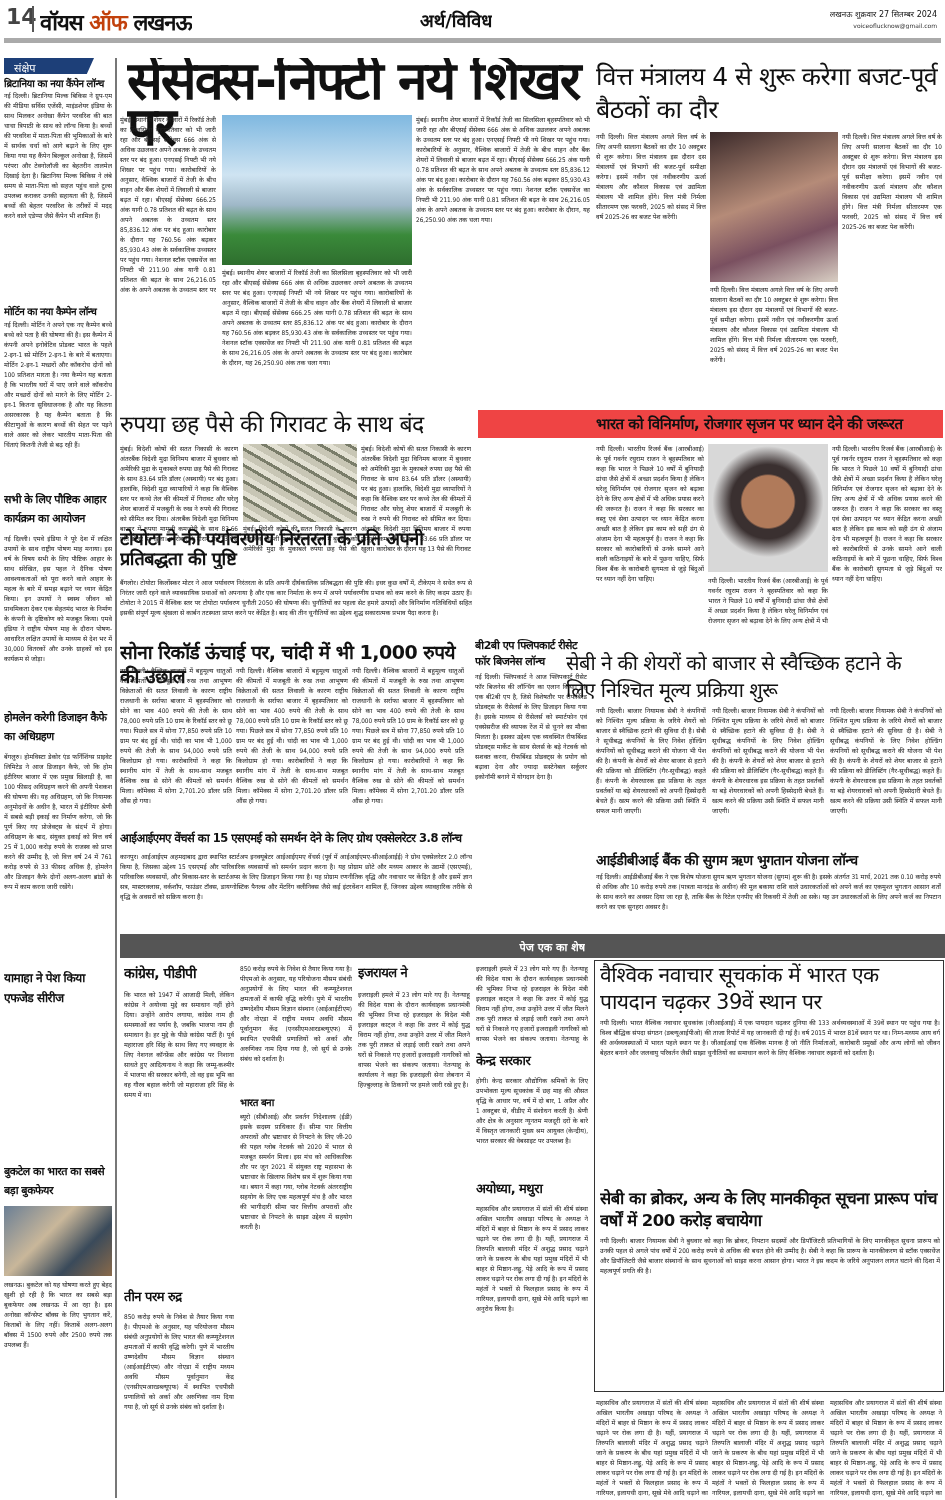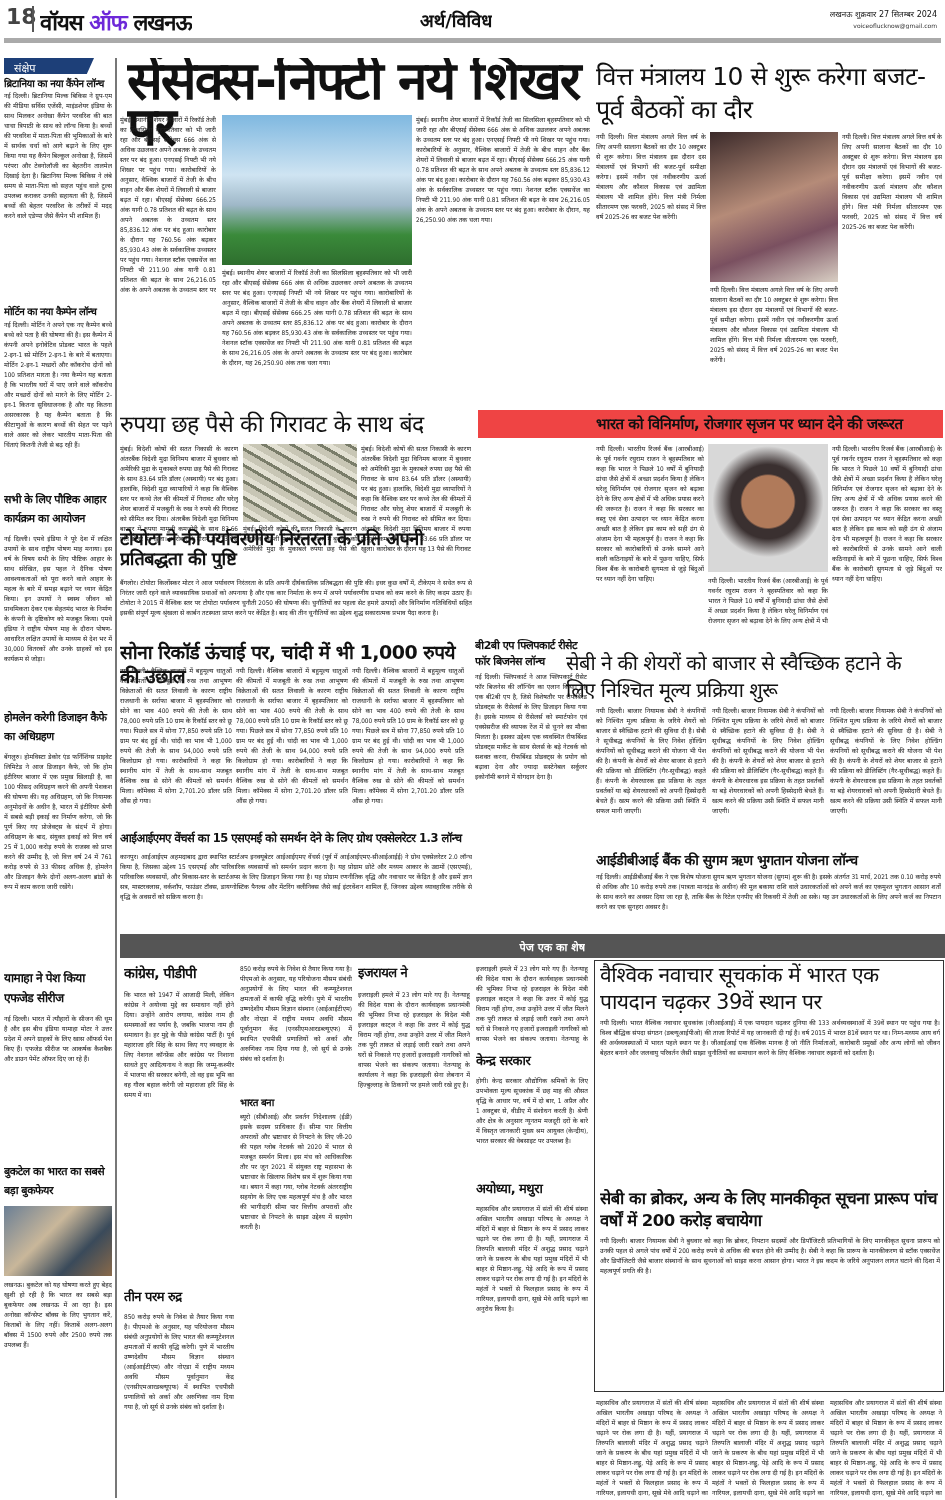--- a/index.html
+++ b/index.html
@@ -2,39 +2,39 @@
 <html><head>
 <meta charset="utf-8">
 <style>
 *{box-sizing:border-box;margin:0;padding:0}
 body{width:945px;height:1500px;background:#fff;font-family:"DejaVu Sans",sans-serif;color:#111;overflow:hidden;position:relative}
 .abs{position:absolute;overflow:hidden}
 .masthead{left:0;top:0;width:945px;height:46px}
 .pgno{left:6px;top:4px;font-size:22px;font-weight:bold;color:#444}
 .pgbar{left:32px;top:6px;width:2px;height:26px;background:#555}
 .paper{left:40px;top:6px;font-size:22px;font-weight:bold;color:#111;letter-spacing:-1px}
-.paper .mid{color:#6d28d9}
+.paper .mid{color:#c2410c}
 .section{left:420px;top:8px;font-size:18px;font-weight:bold}
 .date{right:8px;top:8px;font-size:8px;text-align:right}
 .email{right:8px;top:22px;font-size:6px;text-align:right;color:#333}
 .rule{left:4px;top:38px;width:937px;height:5px;background:#aaa}
 .txt{font-size:6.4px;line-height:10px;text-align:justify;color:#222;font-family:"DejaVu Sans Condensed","DejaVu Sans",sans-serif}
 .hd{font-weight:bold;font-family:"DejaVu Sans",sans-serif;color:#111;letter-spacing:-0.5px}
 .thin{font-weight:normal}
 .vline{width:2px;background:#777}
 .tag{background:#1d3f78;color:#fff;font-size:11px;padding:2px 10px;clip-path:polygon(0 0,100% 0,92% 100%,0 100%)}
 .img{background:#ccc}
 .band{background:#555;color:#fff}
 .boxed{border:1.5px solid #333}
 </style>
 </head>
 <body>
 
 <div class="abs masthead">
-  <div class="abs pgno">18</div>
+  <div class="abs pgno">14</div>
   <div class="abs pgbar"></div>
   <div class="abs paper">
     <span>वॉयस</span>
     <span class="mid">ऑफ</span>
     <span>लखनऊ</span>
   </div>
   <div class="abs section">अर्थ/विविध</div>
   <div class="abs date">लखनऊ शुक्रवार 27 सितम्बर 2024</div>
   <div class="abs email">voiceoflucknow@gmail.com</div>
   <div class="abs rule"></div>
@@ -44,34 +44,33 @@
   <div class="abs tag" style="left:0;top:0;width:90px;height:16px">संक्षेप</div>
   <div class="abs hd" style="left:0;top:19px;width:108px;font-size:10px;line-height:13px">ब्रिटानिया का नया कैंपेन लॉन्च</div>
   <div class="abs txt" style="left:0;top:33px;width:108px;height:213px">नई दिल्ली। ब्रिटानिया मिल्क बिकिस ने ग्रुप-एम की मीडिया सर्विस एजेंसी, माइंडशेयर इंडिया के साथ मिलकर अनोखा कैंपेन परवरिश की बात चाचा त्रिपाठी के साथ को लॉन्च किया है। बच्चों की परवरिश में माता-पिता की भूमिकाओं के बारे में सार्थक चर्चा को आगे बढ़ाने के लिए शुरू किया गया यह कैंपेन बिल्कुल अनोखा है, जिसमें परंपरा और टेक्नोलॉजी का बेहतरीन तालमेल दिखाई देता है। ब्रिटानिया मिल्क बिकिस ने लंबे समय से माता-पिता को सहज पहुंच वाले टूल्स उपलब्ध कराकर उनकी सहायता की है, जिसमें बच्चों की बेहतर परवरिश के तरीकों में मदद करने वाले एडेप्पा जैसे कैंपेन भी शामिल हैं।</div>
   <div class="abs hd" style="left:0;top:247px;width:108px;font-size:10px;line-height:13px">मोर्टिन का नया कैम्पेन लॉन्च</div>
   <div class="abs txt" style="left:0;top:262px;width:108px;height:236px">नई दिल्ली। मोर्टिन ने अपने एक नए कैम्पेन बच्चे बच्चे को पता है की घोषणा की है। इस कैम्पेन में कंपनी अपने इनोवेटिव प्रोडक्ट भारत के पहले 2-इन-1 स्प्रे मोर्टिन 2-इन-1 के बारे में बताएगा। मोर्टिन 2-इन-1 मच्छरों और कॉकरोच दोनों को 100 प्रतिशत मारता है। नया कैम्पेन यह बताता है कि भारतीय घरों में पाए जाने वाले कॉकरोच और मच्छरों दोनों को मारने के लिए मोर्टिन 2-इन-1 कितना सुविधाजनक है और यह कितना असरकारक है यह कैम्पेन बताता है कि कीटाणुओं के कारण बच्चों की सेहत पर पड़ने वाले असर को लेकर भारतीय माता-पिता की चिंताएं कितनी तेजी से बढ़ रही हैं।</div>
   <div class="abs hd" style="left:0;top:432px;width:108px;font-size:11px;line-height:19px">सभी के लिए पौष्टिक आहार कार्यक्रम का आयोजन</div>
   <div class="abs txt" style="left:0;top:476px;width:108px;height:170px">नई दिल्ली। एमवे इंडिया ने पूरे देश में लक्षित उपायों के साथ राष्ट्रीय पोषण माह मनाया। इस वर्ष के विषय सभी के लिए पौष्टिक आहार के साथ संरेखित, इस पहल ने दैनिक पोषण आवश्यकताओं को पूरा करने वाले आहार के महत्व के बारे में समझ बढ़ाने पर ध्यान केंद्रित किया। इन उपायों ने स्वस्थ जीवन को प्राथमिकता देकर एक सेहतमंद भारत के निर्माण के कंपनी के दृष्टिकोण को मजबूत किया। एमवे इंडिया ने राष्ट्रीय पोषण माह के दौरान पोषण-आधारित लक्षित उपायों के माध्यम से देश भर में 30,000 वितरकों और उनके ग्राहकों को इस कार्यक्रम से जोड़ा।</div>
   <div class="abs hd" style="left:0;top:650px;width:108px;font-size:11px;line-height:19px">होमलेन करेगी डिजाइन कैफे का अधिग्रहण</div>
   <div class="abs txt" style="left:0;top:694px;width:108px;height:210px">बेंगलुरु। होमविस्टा डेकोर एंड फर्निशिंग्स प्राइवेट लिमिटेड ने आज डिजाइन कैफे, जो कि होम इंटीरियर बाजार में एक प्रमुख खिलाड़ी है, का 100 फीसद अधिग्रहण करने की अपनी पेशकश की घोषणा की। यह अधिग्रहण, जो कि नियामक अनुमोदनों के अधीन है, भारत में इंटीरियर श्रेणी में सबसे बड़ी इकाई का निर्माण करेगा, जो कि पूर्ण किए गए प्रोजेक्ट्स के संदर्भ में होगा। अधिग्रहण के बाद, संयुक्त इकाई को वित्त वर्ष 25 में 1,000 करोड़ रुपये के राजस्व को प्राप्त करने की उम्मीद है, जो वित्त वर्ष 24 में 761 करोड़ रुपये से 33 फीसद अधिक है, होमलेन और डिजाइन कैफे दोनों अलग-अलग ब्रांडों के रूप में काम करना जारी रखेंगे।</div>
   <div class="abs hd" style="left:0;top:910px;width:108px;font-size:12px;line-height:20px">यामाहा ने पेश किया एफजेड सीरीज</div>
-  <div class="abs txt" style="left:0;top:956px;width:108px;height:140px">नई दिल्ली। भारत में त्यौहारों के सीजन की धूम है और इस बीच इंडिया यामाहा मोटर ने उत्तर प्रदेश में अपने ग्राहकों के लिए खास ऑफर्स पेश किए हैं। एफजेड सीरीज पर आकर्षक कैशबैक और डाउन पेमेंट ऑफर दिए जा रहे हैं।</div>
   <div class="abs hd" style="left:0;top:1104px;width:108px;font-size:11px;line-height:19px">बुकटेल का भारत का सबसे बड़ा बुकफेयर</div>
   <div class="abs img" style="left:0;top:1148px;width:108px;height:70px;background:linear-gradient(135deg,#6b7f95,#c9b79a 40%,#3a4a5a 70%,#8a6a4a)"></div>
   <div class="abs txt" style="left:0;top:1222px;width:108px;height:218px">लखनऊ। बुकटेल को यह घोषणा करते हुए बेहद खुशी हो रही है कि भारत का सबसे बड़ा बुकफेयर अब लखनऊ में आ रहा है। इस अनोखा कॉन्सेप्ट बॉक्स के लिए भुगतान करें, किताबों के लिए नहीं। किताबें अलग-अलग बॉक्स में 1500 रुपये और 2500 रुपये तक उपलब्ध हैं।</div>
 </div>
 <div class="abs vline" style="left:115px;top:58px;height:1440px"></div>
 
 <div class="abs hd" style="left:127px;top:58px;width:470px;font-size:53px;line-height:46px;letter-spacing:-2px">सेंसेक्स-निफ्टी नये शिखर पर</div>
 <div class="abs txt" style="left:120px;top:115px;width:96px;height:180px">मुंबई। स्थानीय शेयर बाजारों में रिकॉर्ड तेजी का सिलसिला बृहस्पतिवार को भी जारी रहा और बीएसई सेंसेक्स 666 अंक से अधिक उछलकर अपने अबतक के उच्चतम स्तर पर बंद हुआ। एनएसई निफ्टी भी नये शिखर पर पहुंच गया। कारोबारियों के अनुसार, वैश्विक बाजारों में तेजी के बीच वाहन और बैंक शेयरों में लिवाली से बाजार बढ़त में रहा। बीएसई सेंसेक्स 666.25 अंक यानी 0.78 प्रतिशत की बढ़त के साथ अपने अबतक के उच्चतम स्तर 85,836.12 अंक पर बंद हुआ। कारोबार के दौरान यह 760.56 अंक बढ़कर 85,930.43 अंक के सर्वकालिक उच्चस्तर पर पहुंच गया। नेशनल स्टॉक एक्सचेंज का निफ्टी भी 211.90 अंक यानी 0.81 प्रतिशत की बढ़त के साथ 26,216.05 अंक के अपने अबतक के उच्चतम स्तर पर बंद हुआ। कारोबार के दौरान, यह 26,250.90 अंक तक चला गया।</div>
 <div class="abs img" style="left:222px;top:115px;width:190px;height:150px;background:linear-gradient(180deg,#7fb8e0 0%,#cfe4f2 40%,#9fb8c8 60%,#3a8a3a 80%,#2e6e2e 100%)"></div>
 <div class="abs txt" style="left:222px;top:268px;width:190px;height:140px">मुंबई। स्थानीय शेयर बाजारों में रिकॉर्ड तेजी का सिलसिला बृहस्पतिवार को भी जारी रहा और बीएसई सेंसेक्स 666 अंक से अधिक उछलकर अपने अबतक के उच्चतम स्तर पर बंद हुआ। एनएसई निफ्टी भी नये शिखर पर पहुंच गया। कारोबारियों के अनुसार, वैश्विक बाजारों में तेजी के बीच वाहन और बैंक शेयरों में लिवाली से बाजार बढ़त में रहा। बीएसई सेंसेक्स 666.25 अंक यानी 0.78 प्रतिशत की बढ़त के साथ अपने अबतक के उच्चतम स्तर 85,836.12 अंक पर बंद हुआ। कारोबार के दौरान यह 760.56 अंक बढ़कर 85,930.43 अंक के सर्वकालिक उच्चस्तर पर पहुंच गया। नेशनल स्टॉक एक्सचेंज का निफ्टी भी 211.90 अंक यानी 0.81 प्रतिशत की बढ़त के साथ 26,216.05 अंक के अपने अबतक के उच्चतम स्तर पर बंद हुआ। कारोबार के दौरान, यह 26,250.90 अंक तक चला गया।</div>
 <div class="abs txt" style="left:416px;top:115px;width:174px;height:292px">मुंबई। स्थानीय शेयर बाजारों में रिकॉर्ड तेजी का सिलसिला बृहस्पतिवार को भी जारी रहा और बीएसई सेंसेक्स 666 अंक से अधिक उछलकर अपने अबतक के उच्चतम स्तर पर बंद हुआ। एनएसई निफ्टी भी नये शिखर पर पहुंच गया। कारोबारियों के अनुसार, वैश्विक बाजारों में तेजी के बीच वाहन और बैंक शेयरों में लिवाली से बाजार बढ़त में रहा। बीएसई सेंसेक्स 666.25 अंक यानी 0.78 प्रतिशत की बढ़त के साथ अपने अबतक के उच्चतम स्तर 85,836.12 अंक पर बंद हुआ। कारोबार के दौरान यह 760.56 अंक बढ़कर 85,930.43 अंक के सर्वकालिक उच्चस्तर पर पहुंच गया। नेशनल स्टॉक एक्सचेंज का निफ्टी भी 211.90 अंक यानी 0.81 प्रतिशत की बढ़त के साथ 26,216.05 अंक के अपने अबतक के उच्चतम स्तर पर बंद हुआ। कारोबार के दौरान, यह 26,250.90 अंक तक चला गया।</div>
 
-<div class="abs hd thin" style="left:596px;top:60px;width:345px;font-size:25px;line-height:33px">वित्त मंत्रालय 10 से शुरू करेगा बजट-पूर्व बैठकों का दौर</div>
+<div class="abs hd thin" style="left:596px;top:60px;width:345px;font-size:25px;line-height:33px">वित्त मंत्रालय 4 से शुरू करेगा बजट-पूर्व बैठकों का दौर</div>
 <div class="abs txt" style="left:596px;top:132px;width:110px;height:275px">नयी दिल्ली। वित्त मंत्रालय अगले वित्त वर्ष के लिए अपनी सालाना बैठकों का दौर 10 अक्टूबर से शुरू करेगा। वित्त मंत्रालय इस दौरान दस मंत्रालयों एवं विभागों की बजट-पूर्व समीक्षा करेगा। इसमें नवीन एवं नवीकरणीय ऊर्जा मंत्रालय और कौशल विकास एवं उद्यमिता मंत्रालय भी शामिल होंगे। वित्त मंत्री निर्मला सीतारमण एक फरवरी, 2025 को संसद में वित्त वर्ष 2025-26 का बजट पेश करेंगी।</div>
 <div class="abs img" style="left:710px;top:132px;width:128px;height:150px;background:linear-gradient(160deg,#3b2a2a,#b58b78 45%,#7a5060 70%,#d9cfc4)"></div>
 <div class="abs txt" style="left:710px;top:285px;width:128px;height:120px">नयी दिल्ली। वित्त मंत्रालय अगले वित्त वर्ष के लिए अपनी सालाना बैठकों का दौर 10 अक्टूबर से शुरू करेगा। वित्त मंत्रालय इस दौरान दस मंत्रालयों एवं विभागों की बजट-पूर्व समीक्षा करेगा। इसमें नवीन एवं नवीकरणीय ऊर्जा मंत्रालय और कौशल विकास एवं उद्यमिता मंत्रालय भी शामिल होंगे। वित्त मंत्री निर्मला सीतारमण एक फरवरी, 2025 को संसद में वित्त वर्ष 2025-26 का बजट पेश करेंगी।</div>
 <div class="abs txt" style="left:842px;top:132px;width:100px;height:275px">नयी दिल्ली। वित्त मंत्रालय अगले वित्त वर्ष के लिए अपनी सालाना बैठकों का दौर 10 अक्टूबर से शुरू करेगा। वित्त मंत्रालय इस दौरान दस मंत्रालयों एवं विभागों की बजट-पूर्व समीक्षा करेगा। इसमें नवीन एवं नवीकरणीय ऊर्जा मंत्रालय और कौशल विकास एवं उद्यमिता मंत्रालय भी शामिल होंगे। वित्त मंत्री निर्मला सीतारमण एक फरवरी, 2025 को संसद में वित्त वर्ष 2025-26 का बजट पेश करेंगी।</div>
 
 <div class="abs hd thin" style="left:120px;top:410px;width:470px;font-size:23px;line-height:28px">रुपया छह पैसे की गिरावट के साथ बंद</div>
 <div class="abs txt" style="left:120px;top:444px;width:118px;height:100px">मुंबई। विदेशी कोषों की सतत निकासी के कारण अंतरबैंक विदेशी मुद्रा विनिमय बाजार में बुधवार को अमेरिकी मुद्रा के मुकाबले रुपया छह पैसे की गिरावट के साथ 83.64 प्रति डॉलर (अस्थायी) पर बंद हुआ। हालांकि, विदेशी मुद्रा व्यापारियों ने कहा कि वैश्विक स्तर पर कच्चे तेल की कीमतों में गिरावट और घरेलू शेयर बाजारों में मजबूती के रुख ने रुपये की गिरावट को सीमित कर दिया। अंतरबैंक विदेशी मुद्रा विनिमय बाजार में रुपया मामूली कमजोरी के साथ 83.66 प्रति डॉलर पर खुला। कारोबार के दौरान यह 13 पैसे की गिरावट के साथ 83.71 प्रति डॉलर के स्तर तक नीचे चला गया। लेकिन बाद में इसमें कुछ सुधार आया और कारोबार के अंत में यह छह पैसे की गिरावट के साथ 83.64 प्रति डॉलर (अस्थायी) पर बंद हुआ। रुपया मंगलवार को अमेरिकी डॉलर के मुकाबले 83.58 प्रति डॉलर पर बंद हुआ था।</div>
 <div class="abs img" style="left:243px;top:444px;width:114px;height:78px;background:repeating-linear-gradient(30deg,#c8c6b5 0 6px,#7a7d6a 6px 9px,#e2e0d2 9px 14px)"></div>
 <div class="abs txt" style="left:243px;top:524px;width:114px;height:30px">मुंबई। विदेशी कोषों की सतत निकासी के कारण अंतरबैंक विदेशी मुद्रा विनिमय बाजार में बुधवार को अमेरिकी मुद्रा के मुकाबले रुपया छह पैसे की गिरावट के साथ 83.64 प्रति डॉलर (अस्थायी) पर बंद हुआ। हालांकि, विदेशी मुद्रा व्यापारियों ने कहा कि वैश्विक स्तर पर कच्चे तेल की कीमतों में गिरावट और घरेलू शेयर बाजारों में मजबूती के रुख ने रुपये की गिरावट को सीमित कर दिया। अंतरबैंक विदेशी मुद्रा विनिमय बाजार में रुपया मामूली कमजोरी के साथ 83.66 प्रति डॉलर पर खुला। कारोबार के दौरान यह 13 पैसे की गिरावट के साथ 83.71 प्रति डॉलर के स्तर तक नीचे चला गया। लेकिन बाद में इसमें कुछ सुधार आया और कारोबार के अंत में यह छह पैसे की गिरावट के साथ 83.64 प्रति डॉलर (अस्थायी) पर बंद हुआ। रुपया मंगलवार को अमेरिकी डॉलर के मुकाबले 83.58 प्रति डॉलर पर बंद हुआ था।</div>
 <div class="abs txt" style="left:361px;top:444px;width:110px;height:110px">मुंबई। विदेशी कोषों की सतत निकासी के कारण अंतरबैंक विदेशी मुद्रा विनिमय बाजार में बुधवार को अमेरिकी मुद्रा के मुकाबले रुपया छह पैसे की गिरावट के साथ 83.64 प्रति डॉलर (अस्थायी) पर बंद हुआ। हालांकि, विदेशी मुद्रा व्यापारियों ने कहा कि वैश्विक स्तर पर कच्चे तेल की कीमतों में गिरावट और घरेलू शेयर बाजारों में मजबूती के रुख ने रुपये की गिरावट को सीमित कर दिया। अंतरबैंक विदेशी मुद्रा विनिमय बाजार में रुपया मामूली कमजोरी के साथ 83.66 प्रति डॉलर पर खुला। कारोबार के दौरान यह 13 पैसे की गिरावट के साथ 83.71 प्रति डॉलर के स्तर तक नीचे चला गया। लेकिन बाद में इसमें कुछ सुधार आया और कारोबार के अंत में यह छह पैसे की गिरावट के साथ 83.64 प्रति डॉलर (अस्थायी) पर बंद हुआ। रुपया मंगलवार को अमेरिकी डॉलर के मुकाबले 83.58 प्रति डॉलर पर बंद हुआ था।</div>
@@ -91,21 +90,21 @@
 <div class="abs txt" style="left:352px;top:666px;width:112px;height:160px">नयी दिल्ली। वैश्विक बाजारों में बहुमूल्य धातुओं की कीमतों में मजबूती के रुख तथा आभूषण विक्रेताओं की सतत लिवाली के कारण राष्ट्रीय राजधानी के सर्राफा बाजार में बृहस्पतिवार को सोने का भाव 400 रुपये की तेजी के साथ 78,000 रुपये प्रति 10 ग्राम के रिकॉर्ड स्तर को छू गया। पिछले सत्र में सोना 77,850 रुपये प्रति 10 ग्राम पर बंद हुई थी। चांदी का भाव भी 1,000 रुपये की तेजी के साथ 94,000 रुपये प्रति किलोग्राम हो गया। कारोबारियों ने कहा कि स्थानीय मांग में तेजी के साथ-साथ मजबूत वैश्विक रुख से सोने की कीमतों को समर्थन मिला। कॉमेक्स में सोना 2,701.20 डॉलर प्रति औंस हो गया।</div>
 
 <div class="abs hd" style="left:475px;top:638px;width:112px;font-size:11px;line-height:16px">बी2बी एप फ्लिपकार्ट रीसेट फॉर बिजनेस लॉन्च</div>
 <div class="abs txt" style="left:475px;top:672px;width:112px;height:250px">नई दिल्ली। फ्लिपकार्ट ने आज फ्लिपकार्ट रीसेट फॉर बिजनेस की लॉन्चिंग का एलान किया। यह एक बी2बी एप है, जिसे विशेषतौर पर रीफर्बिश्ड प्रोडक्ट्स के रीसेलर्स के लिए डिजाइन किया गया है। इसके माध्यम से रीसेलर्स को स्मार्टफोन एवं एक्सेसरीज की व्यापक रेंज में से चुनने का मौका मिलता है। इसका उद्देश्य एक व्यवस्थित रीफर्बिश्ड प्रोडक्ट्स मार्केट के साथ सेलर्स के बड़े नेटवर्क को सशक्त करना, रीफर्बिश्ड प्रोडक्ट्स के प्रयोग को बढ़ावा देना और ज्यादा सस्टेनेबल सर्कुलर इकोनॉमी बनाने में योगदान देना है।</div>
 
 <div class="abs hd thin" style="left:566px;top:650px;width:345px;font-size:20px;line-height:27px">सेबी ने की शेयरों को बाजार से स्वैच्छिक हटाने के लिए निश्चित मूल्य प्रक्रिया शुरू</div>
 <div class="abs txt" style="left:596px;top:706px;width:110px;height:118px">नयी दिल्ली। बाजार नियामक सेबी ने कंपनियों को निश्चित मूल्य प्रक्रिया के जरिये शेयरों को बाजार से स्वैच्छिक हटाने की सुविधा दी है। सेबी ने सूचीबद्ध कंपनियों के लिए निवेश होल्डिंग कंपनियों को सूचीबद्ध कराने की योजना भी पेश की है। कंपनी के शेयरों को शेयर बाजार से हटाने की प्रक्रिया को डीलिस्टिंग (गैर-सूचीबद्ध) कहते हैं। कंपनी के शेयरधारक इस प्रक्रिया के तहत प्रवर्तकों या बड़े शेयरधारकों को अपनी हिस्सेदारी बेचते हैं। खत्म करने की प्रक्रिया उसी स्थिति में सफल मानी जाएगी।</div>
 <div class="abs txt" style="left:712px;top:706px;width:112px;height:118px">नयी दिल्ली। बाजार नियामक सेबी ने कंपनियों को निश्चित मूल्य प्रक्रिया के जरिये शेयरों को बाजार से स्वैच्छिक हटाने की सुविधा दी है। सेबी ने सूचीबद्ध कंपनियों के लिए निवेश होल्डिंग कंपनियों को सूचीबद्ध कराने की योजना भी पेश की है। कंपनी के शेयरों को शेयर बाजार से हटाने की प्रक्रिया को डीलिस्टिंग (गैर-सूचीबद्ध) कहते हैं। कंपनी के शेयरधारक इस प्रक्रिया के तहत प्रवर्तकों या बड़े शेयरधारकों को अपनी हिस्सेदारी बेचते हैं। खत्म करने की प्रक्रिया उसी स्थिति में सफल मानी जाएगी।</div>
 <div class="abs txt" style="left:830px;top:706px;width:112px;height:118px">नयी दिल्ली। बाजार नियामक सेबी ने कंपनियों को निश्चित मूल्य प्रक्रिया के जरिये शेयरों को बाजार से स्वैच्छिक हटाने की सुविधा दी है। सेबी ने सूचीबद्ध कंपनियों के लिए निवेश होल्डिंग कंपनियों को सूचीबद्ध कराने की योजना भी पेश की है। कंपनी के शेयरों को शेयर बाजार से हटाने की प्रक्रिया को डीलिस्टिंग (गैर-सूचीबद्ध) कहते हैं। कंपनी के शेयरधारक इस प्रक्रिया के तहत प्रवर्तकों या बड़े शेयरधारकों को अपनी हिस्सेदारी बेचते हैं। खत्म करने की प्रक्रिया उसी स्थिति में सफल मानी जाएगी।</div>
 
-<div class="abs hd" style="left:120px;top:828px;width:355px;font-size:11.5px;line-height:20px">आईआईएमए वेंचर्स का 15 एसएमई को समर्थन देने के लिए ग्रोथ एक्सेलरेटर 1.3 लॉन्च</div>
+<div class="abs hd" style="left:120px;top:828px;width:355px;font-size:11.5px;line-height:20px">आईआईएमए वेंचर्स का 15 एसएमई को समर्थन देने के लिए ग्रोथ एक्सेलरेटर 3.8 लॉन्च</div>
 <div class="abs txt" style="left:120px;top:852px;width:352px;height:64px">कानपुर। आईआईएम अहमदाबाद द्वारा स्थापित स्टार्टअप इनक्यूबेटर आईआईएमए वेंचर्स (पूर्व में आईआईएमए-सीआईआईई) ने ग्रोथ एक्सेलरेटर 2.0 लॉन्च किया है, जिसका उद्देश्य 15 एसएमई और पारिवारिक व्यवसायों को समर्थन प्रदान करना है। यह प्रोग्राम छोटे और मध्यम आकार के उद्यमों (एसएमई), पारिवारिक व्यवसायों, और विकास-स्तर के स्टार्टअप्स के लिए डिजाइन किया गया है। यह प्रोग्राम रणनीतिक वृद्धि और नवाचार पर केंद्रित है और इसमें ज्ञान सत्र, मास्टरक्लास, वर्कशॉप, फाउंडर टॉक्स, डायग्नोस्टिक पैनल्स और मेंटरिंग क्लीनिक्स जैसे कई इंटरवेंशन शामिल हैं, जिनका उद्देश्य व्यावहारिक तरीके से वृद्धि के अवसरों को सक्रिय करना है।</div>
 
 <div class="abs hd" style="left:596px;top:850px;width:345px;font-size:14px;line-height:20px">आईडीबीआई बैंक की सुगम ऋण भुगतान योजना लॉन्च</div>
 <div class="abs txt" style="left:596px;top:872px;width:345px;height:62px">नई दिल्ली। आईडीबीआई बैंक ने एक विशेष योजना सुगम ऋण भुगतान योजना (सुगम) शुरू की है। इसके अंतर्गत 31 मार्च, 2021 तक 0.10 करोड़ रुपये से अधिक और 10 करोड़ रुपये तक (पात्रता मानदंड के अधीन) की मूल बकाया राशि वाले उधारकर्ताओं को अपने कर्ज का एकमुश्त भुगतान आसान शर्तों के साथ करने का अवसर दिया जा रहा है, ताकि बैंक के रिटेल एनपीए की रिकवरी में तेजी आ सके। यह उन उधारकर्ताओं के लिए अपने कर्ज का निपटान करने का एक सुनहरा अवसर है।</div>
 
 <div class="abs band" style="left:120px;top:934px;width:475px;height:24px">
   <div class="abs" style="right:10px;top:5px;font-size:11px;font-weight:bold;color:#fff">पेज एक का शेष</div>
 </div>
 <div class="abs band" style="left:595px;top:934px;width:350px;height:24px"></div>
 

